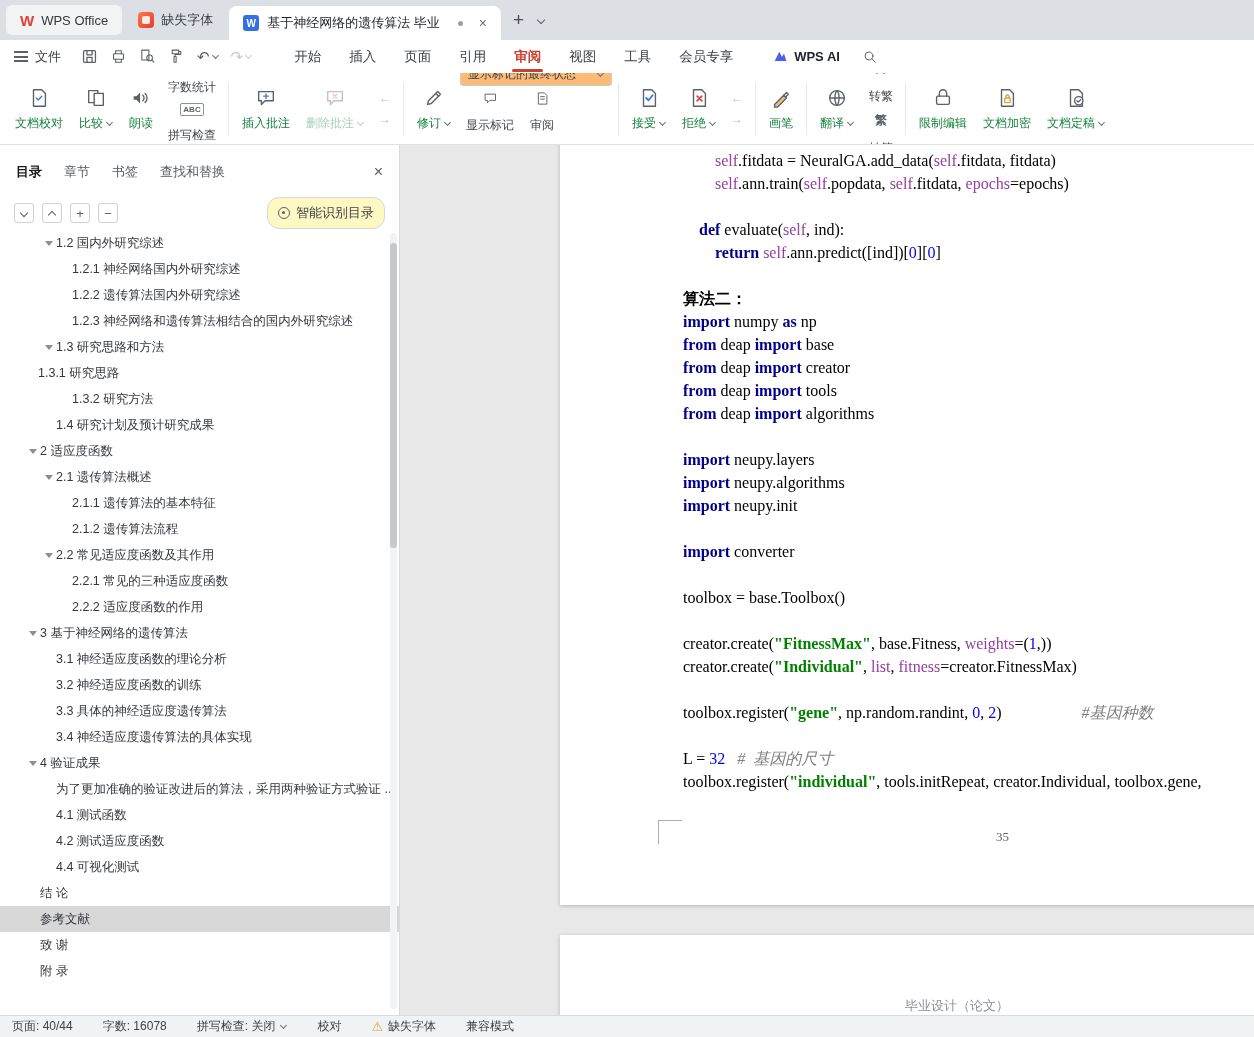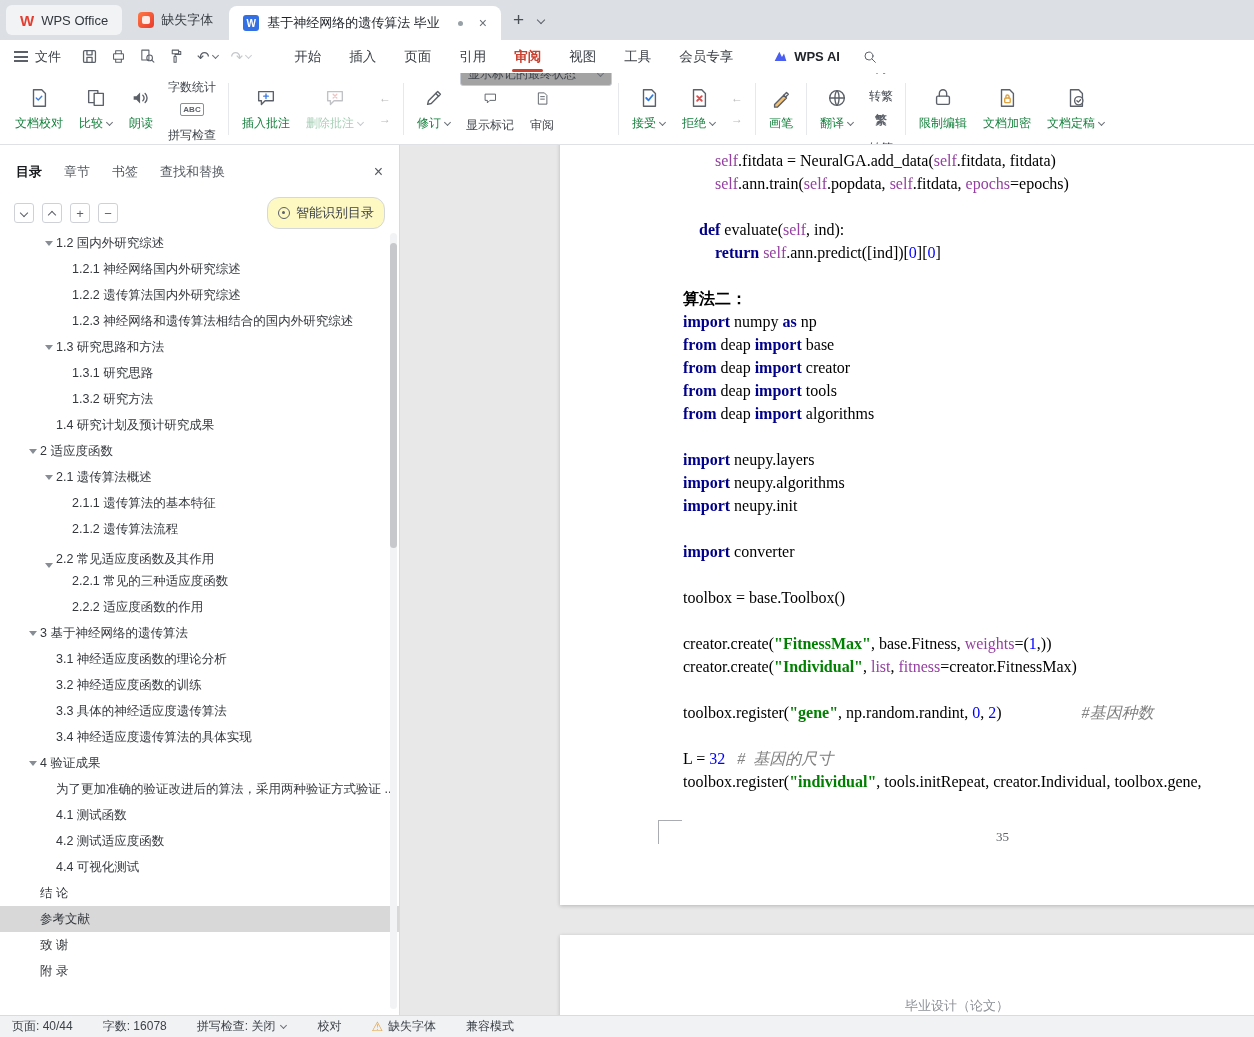--- a/index.html
+++ b/index.html
@@ -43,21 +43,21 @@
   .ribbon { height:72px; background:#fff; border-bottom:1px solid #dfe1e5; display:flex; align-items:center; padding:0 8px; flex:none; overflow:hidden; }
   .rgroup { display:flex; align-items:center; gap:2px; }
   .rsep { width:1px; height:52px; background:#e7e8eb; margin:0 6px; flex:none; }
   .rbtn { display:flex; flex-direction:column; align-items:center; justify-content:center; gap:5px; padding:4px 7px; border-radius:4px; cursor:pointer; }
   .ric { height:24px; display:flex; align-items:center; justify-content:center; }
   .rlabel { font-size:12px; color:#15803d; display:flex; align-items:center; gap:3px; white-space:nowrap; }
   .rcol { display:flex; flex-direction:column; gap:3px; justify-content:center; }
   .rsm { display:flex; align-items:center; gap:11px; font-size:12px; color:#41464d; padding:2px 6px; cursor:pointer; white-space:nowrap;flex-direction:column; }
   .disabled { opacity:.38; }
   .txt-ic { font-size:8px; font-weight:700; color:#5b6069; border:1px solid #8a9097; border-radius:2px; padding:0 2px; line-height:11px; }
-  .combo { width:152px; height:22px; border:1px solid #c7ccd4; border-radius:3px; background:#a3a3a3; display:flex; align-items:center; justify-content:space-between; padding:0 7px; font-size:12px; color:#41464d; cursor:pointer; }
+  .combo { width:152px; height:22px; border:1px solid #c7ccd4; border-radius:3px; background:#fdba74; display:flex; align-items:center; justify-content:space-between; padding:0 7px; font-size:12px; color:#41464d; cursor:pointer; }
   .glyph-ic { font-size:12px; color:#5b6069; font-weight:700; }
   svg.ic { stroke:#5b6069; fill:none; stroke-width:1.5; stroke-linecap:round; stroke-linejoin:round; }
 
   
   .content { flex:1; display:flex; min-height:0; }
   .sidebar { width:400px; flex:none; background:#fff; border-right:1px solid #d8dadd; position:relative; display:flex; flex-direction:column; }
   .side-tabs { display:flex; align-items:center; gap:22px; padding:18px 16px 8px; font-size:13px; color:#555a61; }
   .stab { cursor:pointer; white-space:nowrap; }
   .stab.active { color:#17191c; font-weight:700; }
   .side-close { margin-left:auto; font-size:16px; color:#555a61; cursor:pointer; }
@@ -467,21 +467,21 @@
             <span class="toc-text">1.2.2 遗传算法国内外研究综述</span>
           </div>
           <div class="toc-row" style="padding-left: 58px;">
             <span class="toc-arrow"></span>
             <span class="toc-text">1.2.3 神经网络和遗传算法相结合的国内外研究综述</span>
           </div>
           <div class="toc-row" style="padding-left: 42px;">
             <span class="toc-arrow show"></span>
             <span class="toc-text">1.3 研究思路和方法</span>
           </div>
-          <div class="toc-row" style="padding-left: 58px;">
+          <div class="toc-row" style="padding-left: 24px;">
             <span class="toc-arrow"></span>
             <span class="toc-text">1.3.1 研究思路</span>
           </div>
           <div class="toc-row" style="padding-left: 58px;">
             <span class="toc-arrow"></span>
             <span class="toc-text">1.3.2 研究方法</span>
           </div>
           <div class="toc-row" style="padding-left: 42px;">
             <span class="toc-arrow"></span>
             <span class="toc-text">1.4 研究计划及预计研究成果</span>
@@ -495,21 +495,21 @@
             <span class="toc-text">2.1 遗传算法概述</span>
           </div>
           <div class="toc-row" style="padding-left: 58px;">
             <span class="toc-arrow"></span>
             <span class="toc-text">2.1.1 遗传算法的基本特征</span>
           </div>
           <div class="toc-row" style="padding-left: 58px;">
             <span class="toc-arrow"></span>
             <span class="toc-text">2.1.2 遗传算法流程</span>
           </div>
-          <div class="toc-row" style="padding-left: 42px; align-items: flex-end;">
+          <div class="toc-row" style="padding-left: 42px;">
             <span class="toc-arrow show"></span>
             <span class="toc-text">2.2 常见适应度函数及其作用</span>
           </div>
           <div class="toc-row" style="padding-left: 58px;">
             <span class="toc-arrow"></span>
             <span class="toc-text">2.2.1 常见的三种适应度函数</span>
           </div>
           <div class="toc-row" style="padding-left: 58px;">
             <span class="toc-arrow"></span>
             <span class="toc-text">2.2.2 适应度函数的作用</span>

